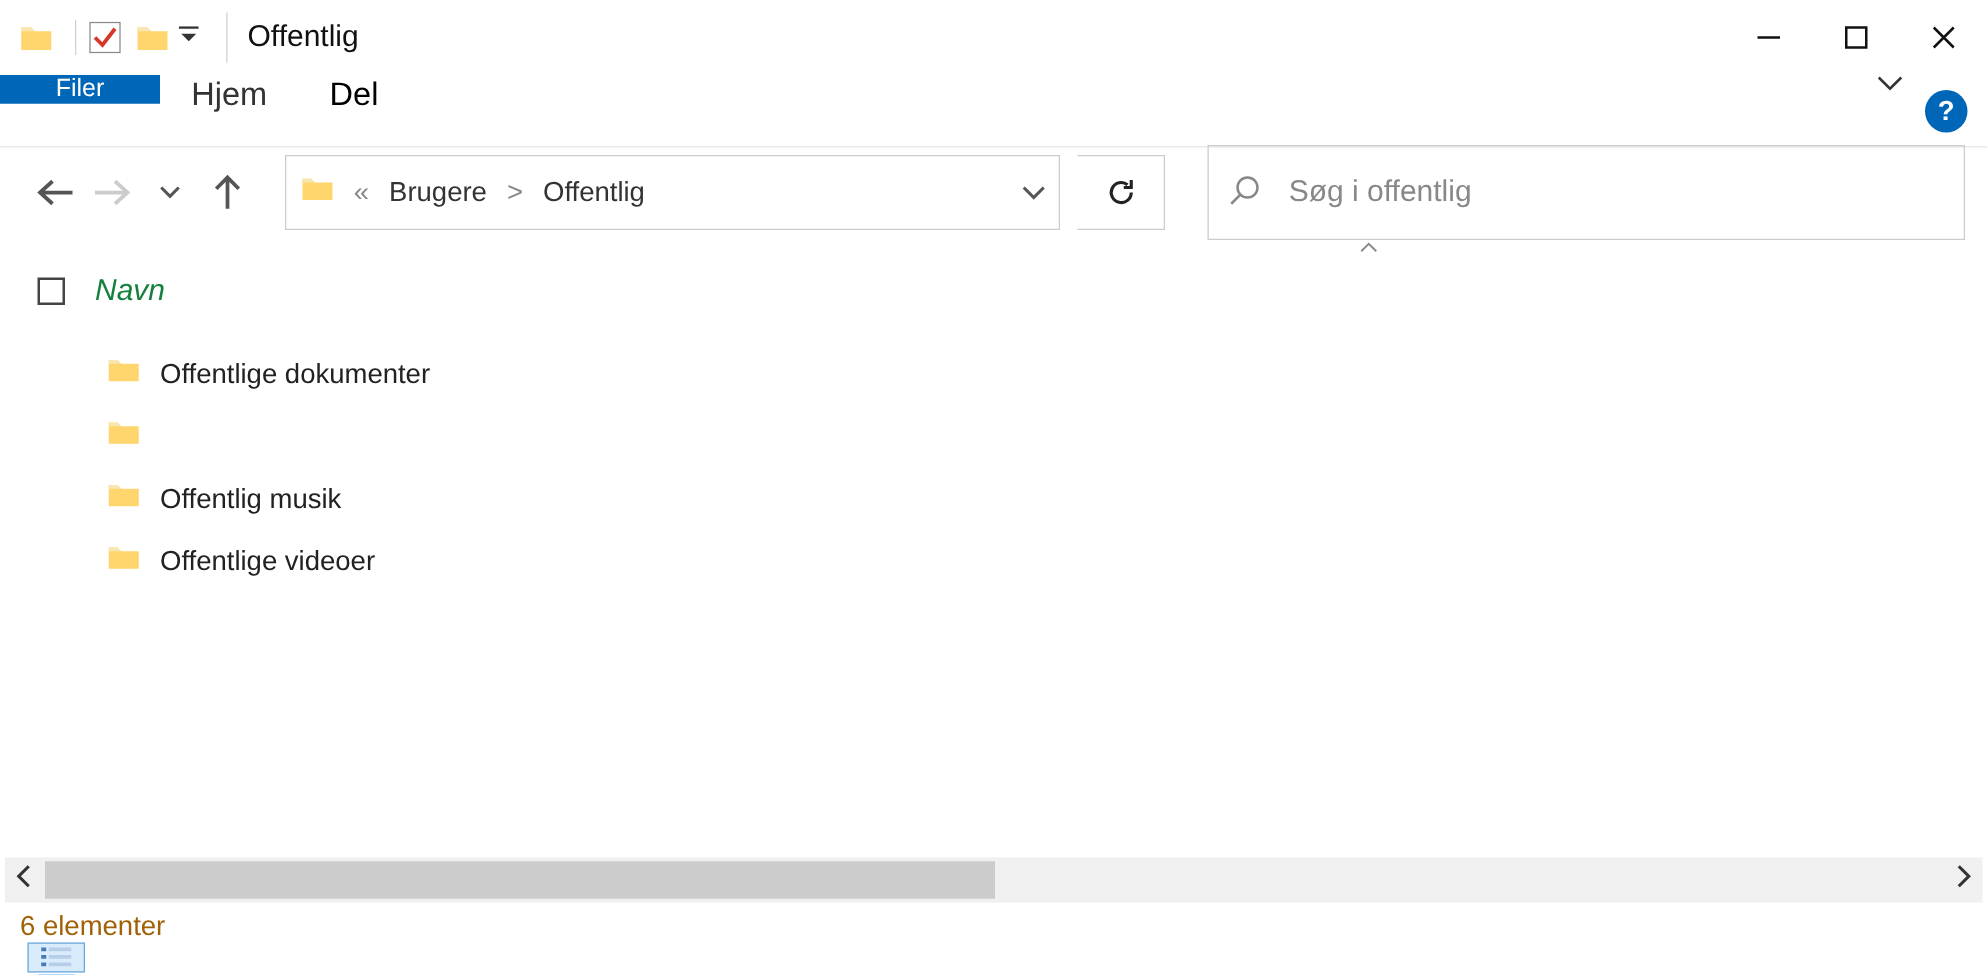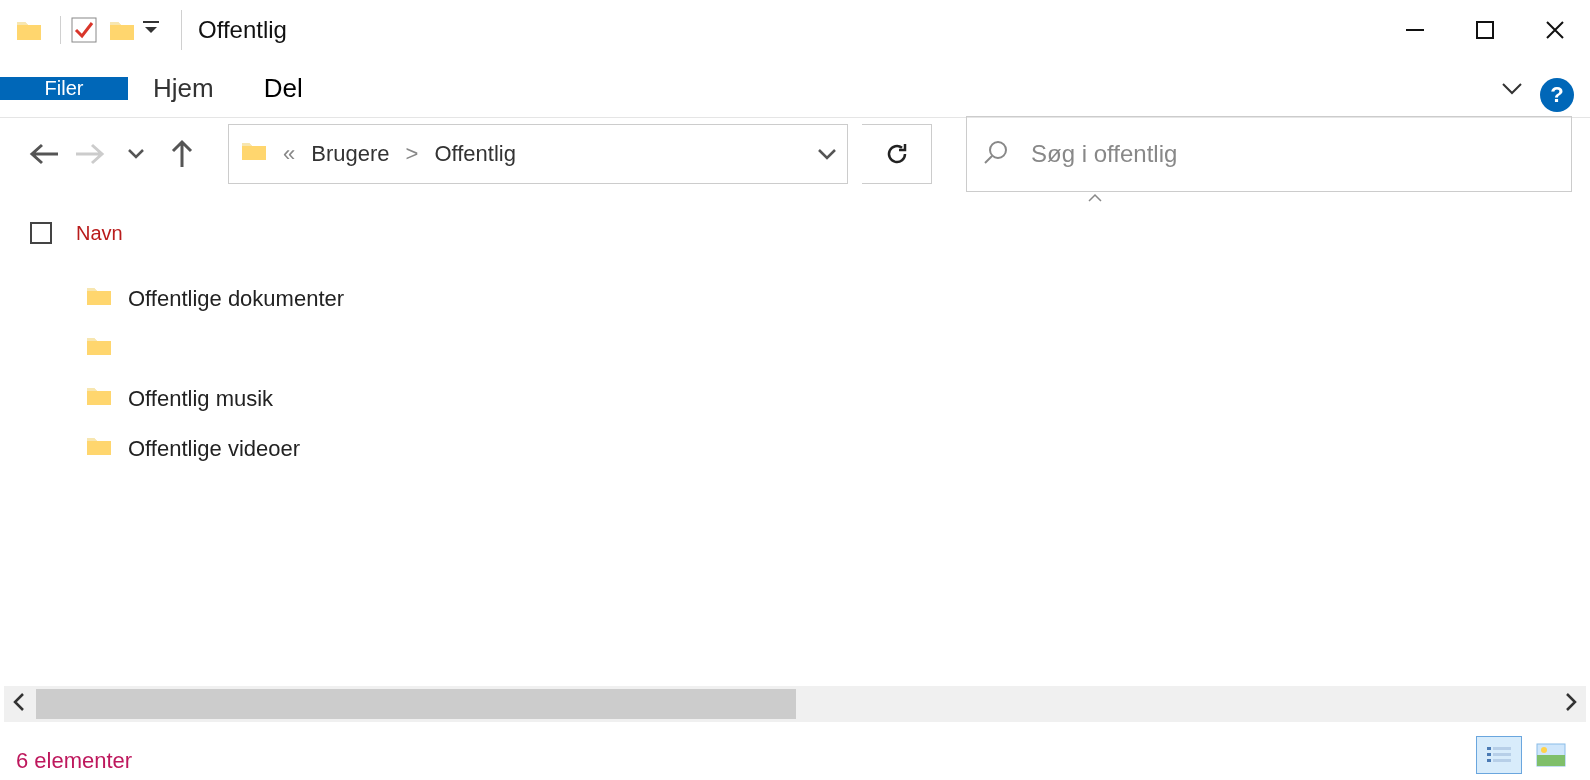--- a/index.html
+++ b/index.html
@@ -19,21 +19,21 @@
   .titlebar .qat-dropdown { color: #555; font-size: 12px; margin-left: 2px; margin-right: 14px; }
   .titlebar .title-sep { width: 1px; height: 40px; background: #d0d0d0; margin: 0 16px 0 8px; }
   .titlebar .title { font-size: 24px; color: #111; flex: 0 0 auto; }
   .titlebar .spacer { flex: 1; }
   .titlebar .win-btn { width: 70px; height: 40px; display: flex; align-items: center; justify-content: center; color: #111; }
 
   
   .ribbon {
     height: 58px;
     display: flex;
-    align-items: center;
+    align-items: flex-start;
     border-bottom: 1px solid #e5e5e5;
   }
   .ribbon .file-tab {
     background: #0067b8;
     color: #fff;
     font-size: 20px;
     display: flex; align-items: center; justify-content: center;
     width: 128px;
   }
   .ribbon .tab {
@@ -104,21 +104,21 @@
   .col-header {
     height: 46px;
     display: flex;
     align-items: center;
     padding-left: 30px;
     gap: 24px;
   }
   .col-header .checkbox {
     width: 22px; height: 22px; border: 2px solid #444;
   }
-  .col-header .col-name { font-size: 20px; color: #b91c1c; }
+  .col-header .col-name { font-size: 24px; color: #15803d; font-style: italic; }
 
   
   .file-list { padding: 18px 6px 0 68px; }
   .file-row {
     height: 50px;
     display: flex;
     align-items: center;
     gap: 16px;
     padding-left: 18px;
     font-size: 22px;
@@ -143,24 +143,25 @@
     display: flex;
     align-items: center;
   }
   .hscroll .arrow { width: 30px; text-align: center; color: #333; font-size: 20px; }
   .hscroll .thumb { background: #ccc; height: 30px; width: 760px; margin-left: 2px; }
 
   
   .statusbar {
     position: absolute;
     left: 0; right: 0; bottom: 6px; height: 46px;
-    display: flex; align-items: flex-end;
+    display: flex; align-items: flex-start;
     padding: 0 16px;
     font-size: 22px;
-    color: #be185d;
+    color: #a16207;
+    flex-direction: column;
   }
   .statusbar .status-spacer { flex: 1; }
   .statusbar .view-btn {
     width: 46px; height: 38px; border: 1px solid transparent;
     display: flex; align-items: center; justify-content: center;
     margin-left: 6px;
   }
   .statusbar .view-btn.active { border-color: #6aa6de; background: #d8ecfb; }
 
   

